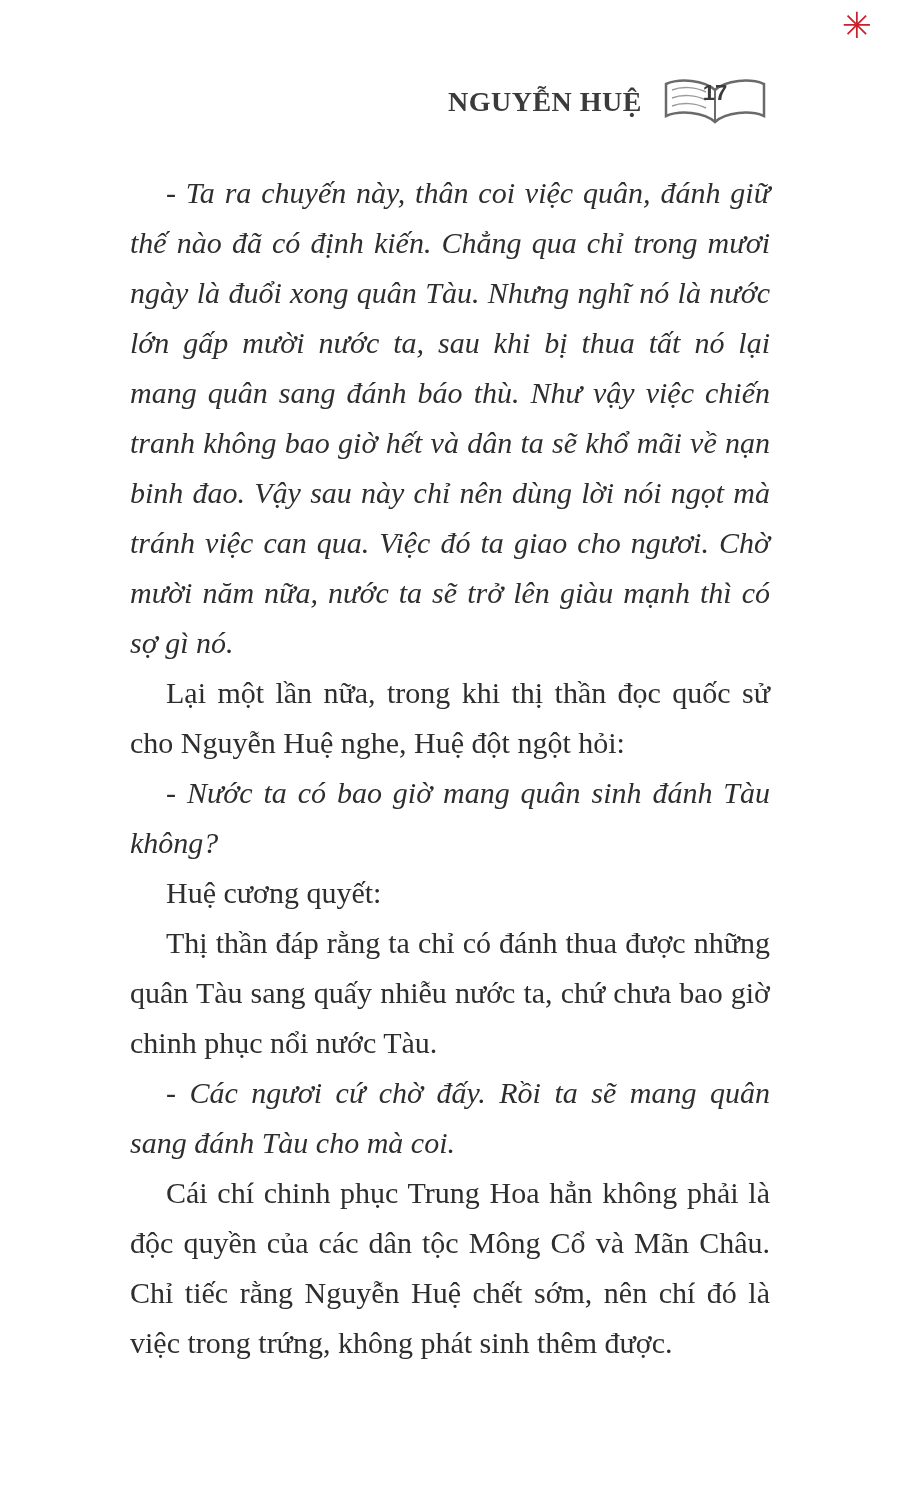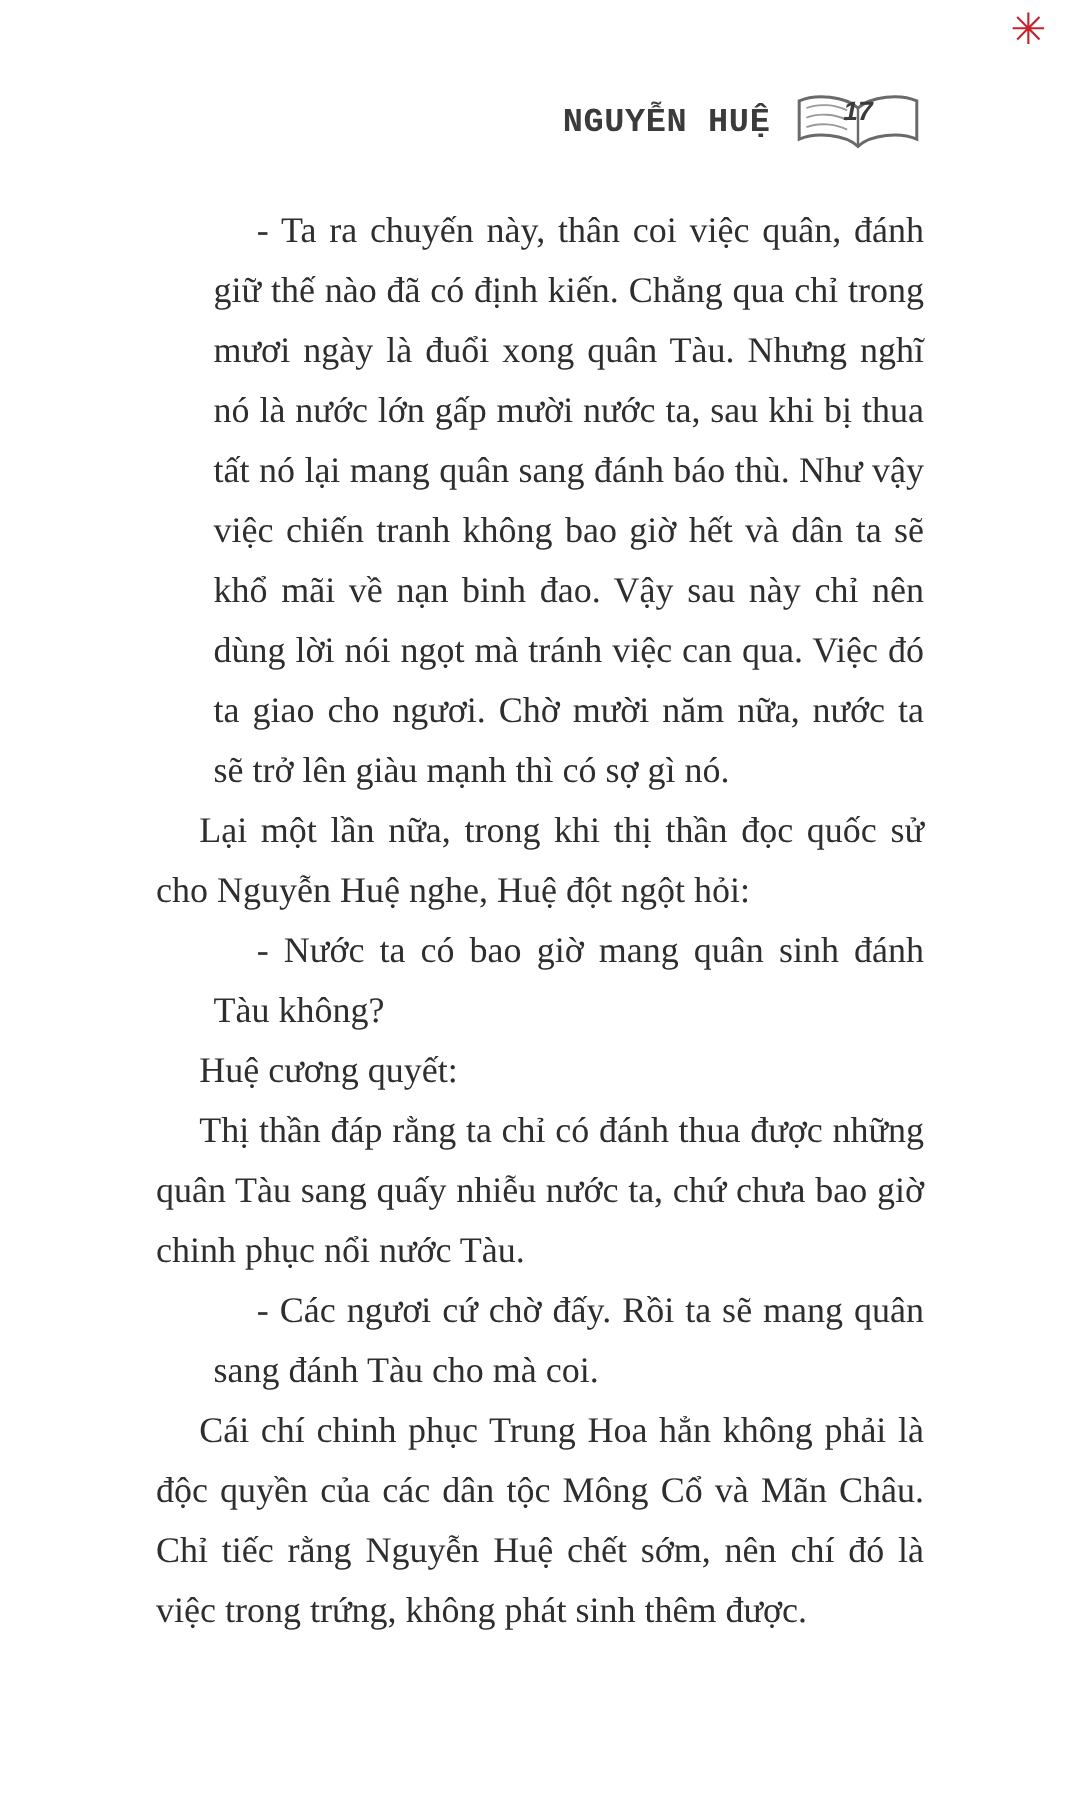--- a/index.html
+++ b/index.html
@@ -29,21 +29,21 @@
     position: absolute;
     top: 76px;
     left: 0;
     right: 130px;
     display: flex;
     justify-content: flex-end;
     align-items: center;
     gap: 18px;
   }
   .header-title {
-    font-family: Liberation Mono, monospace;
+    font-family: Liberation Serif, serif;
     font-weight: bold;
     font-size: 28px;
     letter-spacing: 0.5px;
     color: #3b3b3b;
   }
   .book-icon-wrap {
     position: relative;
     width: 110px;
     height: 52px;
   }
@@ -55,38 +55,37 @@
   .page-number {
     position: absolute;
     top: 4px;
     left: 0;
     width: 110px;
     text-align: center;
     font-family: "Liberation Sans", sans-serif;
     font-weight: bold;
     font-size: 22px;
     color: #3b3b3b;
-    font-style: italic;
   }
   .body-text {
     position: absolute;
     top: 168px;
     left: 130px;
     width: 640px;
   }
   .body-text p {
     margin: 0;
     font-size: 30px;
     line-height: 50px;
     text-align: justify;
     text-indent: 36px;
     color: #2e2e2e;
   }
   .body-text p.italic {
-    margin-left: 48px;
+    font-style: italic;
   }
 </style>
 </head>
 <body>
 
 <div class="page">
 
   <div class="corner-decoration">✳</div>
 
   <div class="header">

